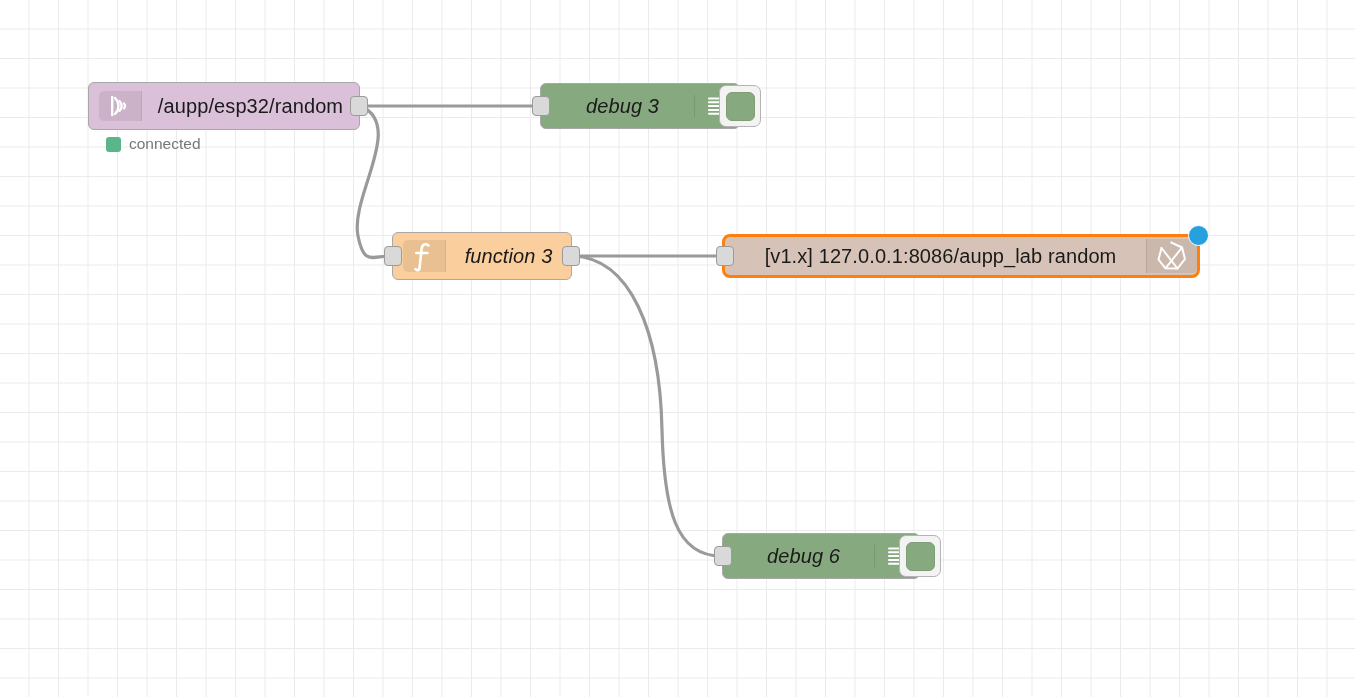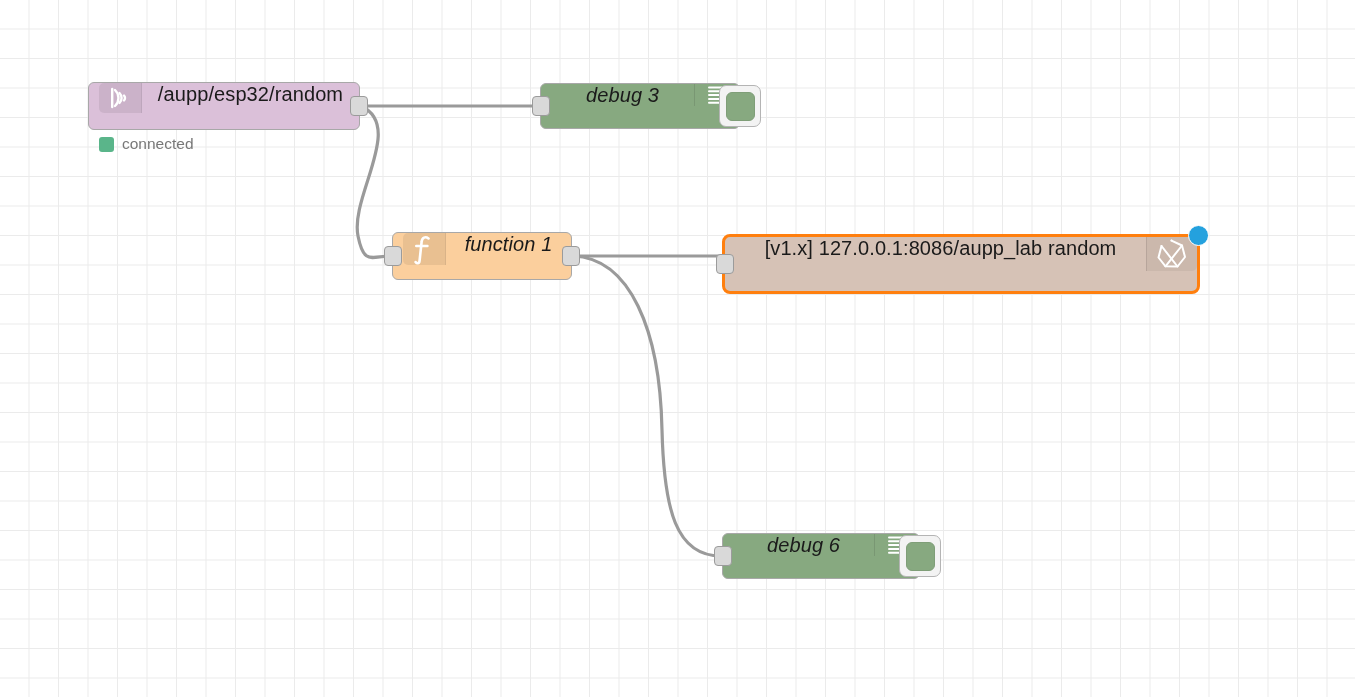--- a/index.html
+++ b/index.html
@@ -39,21 +39,21 @@
     stroke: #9a9a9a;
     stroke-width: 3.2;
     stroke-linecap: round;
   }
 
   
   .node {
     position: absolute;
     box-sizing: border-box;
     display: flex;
-    align-items: flex-start;
+    align-items: center;
     border: 1px solid #a8a8a8;
     border-radius: 6px;
     background: #dddddd;
     box-shadow: 0 0 0 0 rgba(0,0,0,0);
     padding-left: 10px;
   }
   .node.selected {
     border: 3px solid #ff7f0e;
     border-radius: 8px;
   }
@@ -195,21 +195,21 @@
           <path d="M 12.5 10 A 7 7 0 0 1 12.5 20"></path>
           <path d="M 17 12.5 A 3.6 3.6 0 0 1 17 17.5"></path>
         </g>
         <line x1="5.2" y1="6" x2="5.2" y2="24" stroke="#ffffff" stroke-width="2.4" stroke-linecap="round"></line>
       </svg>
     </div>
     <div class="node-label">/aupp/esp32/random</div>
     <div class="port out"></div>
   </div>
 
-  <div class="node-status" id="s-mqtt" style="left: 99px; top: 135px;">
+  <div class="node-status" id="s-mqtt" style="left: 106px; top: 135px;">
     <span class="status-dot" style="background: rgb(90, 181, 138);"></span>
     <span>connected</span>
   </div>
 
   <div class="node" id="n-debug1" style="left: 540px; top: 83px; width: 200px; height: 46px; background: rgb(135, 169, 128);">
     <div class="node-label italic">debug 3</div>
     <div class="debug-icon-panel">
       <svg width="22" height="22" viewBox="0 0 22 22">
         <g stroke="#ffffff" stroke-width="2" stroke-linecap="round">
           <line x1="3" y1="3.5" x2="19" y2="3.5"></line>
@@ -226,26 +226,26 @@
     </div>
   </div>
 
   <div class="node" id="n-function" style="left: 392px; top: 232px; width: 180px; height: 48px; background: rgb(251, 207, 157);">
     <div class="node-icon-panel">
       <svg width="24" height="32" viewBox="0 0 24 32">
         <path d="M 16.5 5.5 C 13.5 3.2 10 4.3 9.6 9 L 7.6 27.5 C 7.2 31.4 4.6 30.5 3.6 29" fill="none" stroke="#ffffff" stroke-width="2.6" stroke-linecap="round"></path>
         <line x1="4.2" y1="13" x2="15.5" y2="13" stroke="#ffffff" stroke-width="2.4" stroke-linecap="round"></line>
       </svg>
     </div>
-    <div class="node-label italic">function 1</div>
+    <div class="node-label italic">function 3</div>
     <div class="port in"></div>
     <div class="port out"></div>
   </div>
 
-  <div class="node selected" id="n-influx" style="left: 722px; top: 234px; width: 478px; height: 60px; background: rgb(214, 194, 182); border-color: rgb(255, 127, 14);">
+  <div class="node selected" id="n-influx" style="left: 722px; top: 234px; width: 478px; height: 44px; background: rgb(214, 194, 182); border-color: rgb(255, 127, 14);">
     <div class="node-label">[v1.x] 127.0.0.1:8086/aupp_lab random</div>
     <div class="influx-icon-panel">
       <svg width="34" height="34" viewBox="0 0 34 34">
         <g fill="none" stroke="#ffffff" stroke-width="2" stroke-linejoin="round" stroke-linecap="round">
           <path d="M 16.5 3.6 L 27 8.5 L 30 20 L 22.5 29.5 L 10.5 29.3 L 3.5 20.5 L 6.5 9"></path>
           <path d="M 6.5 9 L 22.5 29.5"></path>
           <path d="M 27 8.5 L 10.5 29.3"></path>
           <path d="M 16.5 3.6 L 16.5 3.6"></path>
         </g>
       </svg>

